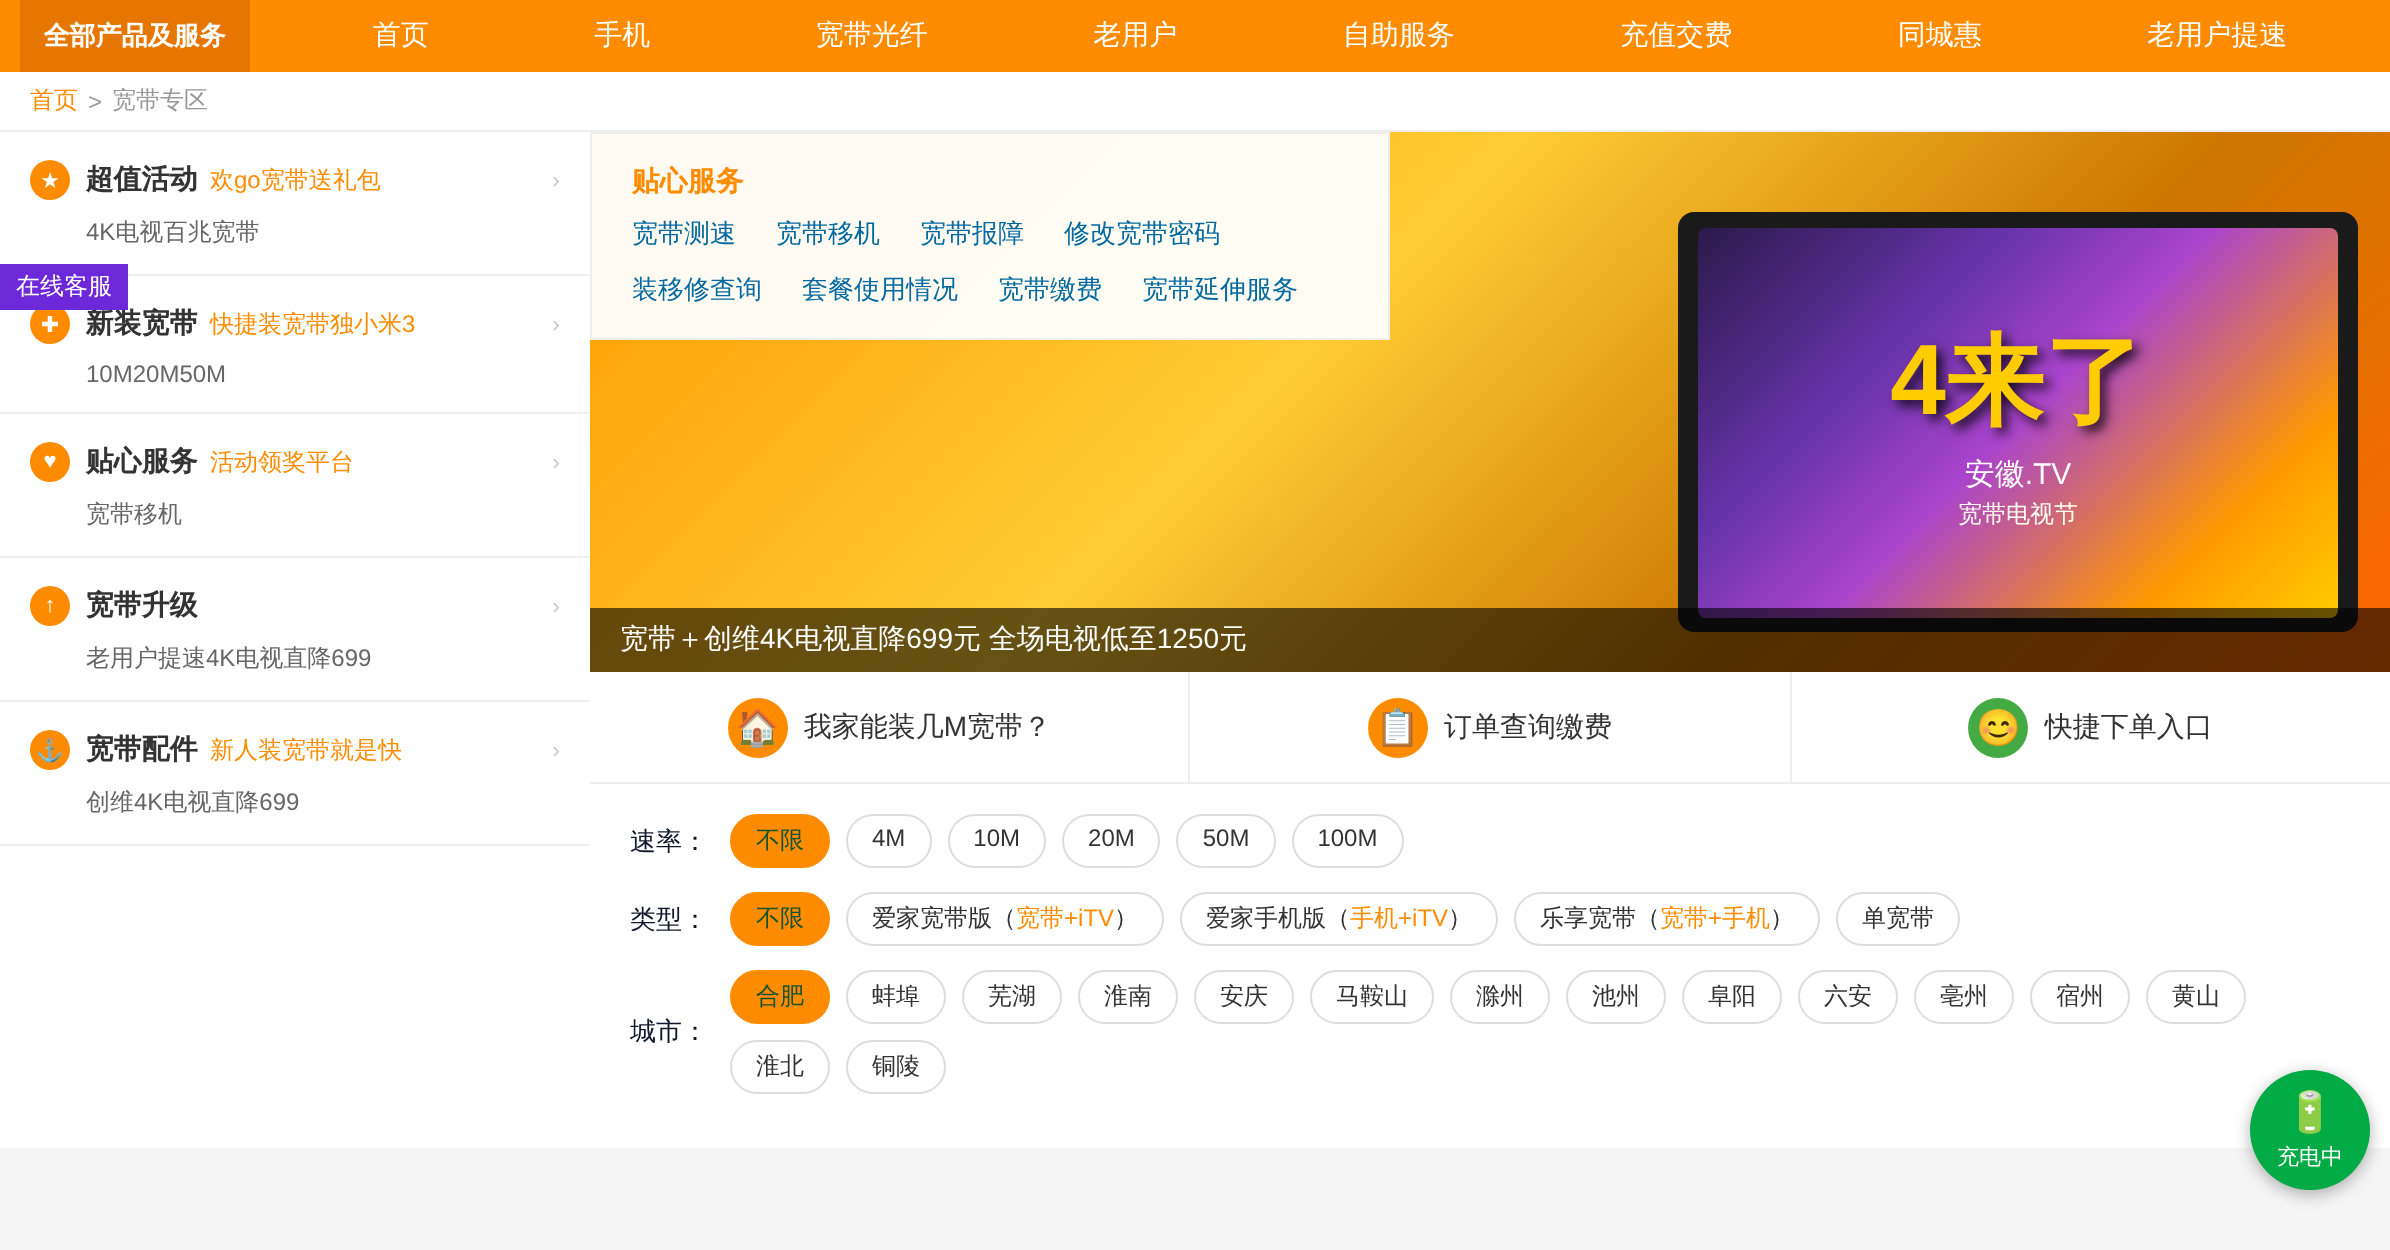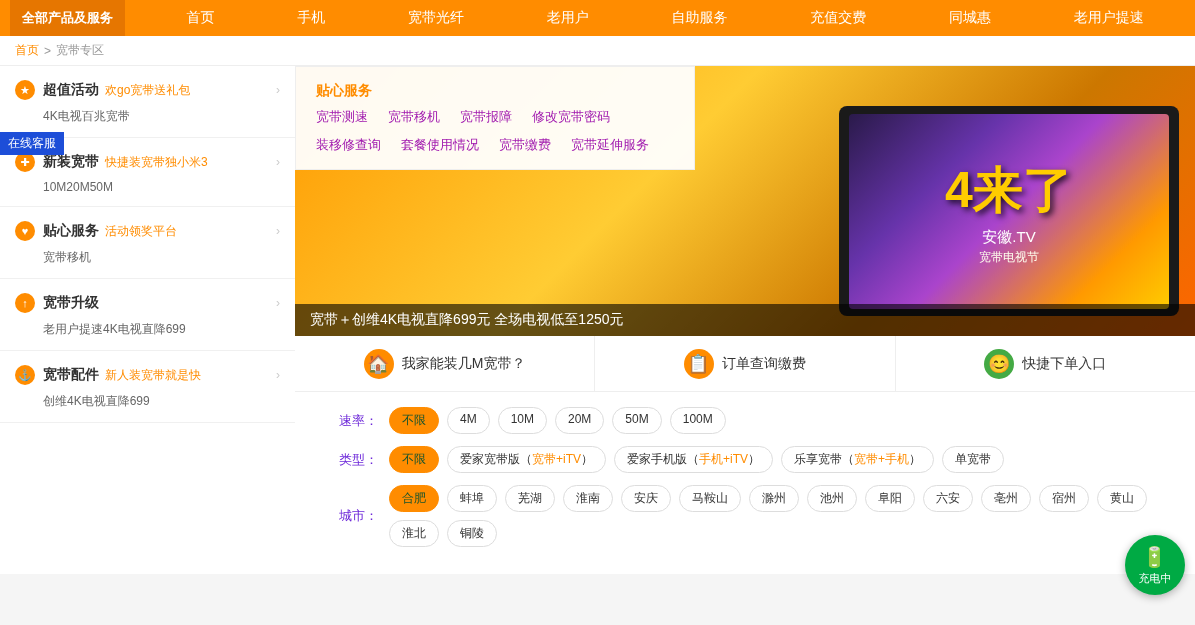--- a/index.html
+++ b/index.html
@@ -47,21 +47,21 @@
       border-bottom: 1px solid #eee;
       font-size: 12px;
       color: #666;
     }
     .second-bar .breadcrumb { display: flex; align-items: center; gap: 5px; }
     .second-bar .breadcrumb a { color: #ff8c00; cursor: pointer; }
     .second-bar .breadcrumb span { color: #999; }
 
     
     .online-customer {
-      background: #1d4ed8;
+      background: #6d28d9;
       color: #fff;
       font-size: 12px;
       padding: 3px 8px;
       cursor: pointer;
       position: absolute;
       left: 0;
       top: 66px;
       z-index: 100;
     }
 
@@ -191,21 +191,21 @@
       font-size: 14px;
       font-weight: bold;
       margin-bottom: 8px;
     }
     .dropdown-overlay .dropdown-items {
       display: flex;
       flex-wrap: wrap;
       gap: 10px 20px;
     }
     .dropdown-overlay .dropdown-item {
-      color: #a21caf;
+      color: #0369a1;
       font-size: 13px;
       cursor: pointer;
     }
 
     
     .banner-bottom {
       background: rgba(0,0,0,0.6);
       color: #fff;
       font-size: 14px;
       padding: 7px 15px;
@@ -263,24 +263,23 @@
       padding-left: 10px;
     }
 
     .filter-row {
       display: flex;
       align-items: center;
       margin-bottom: 12px;
     }
     .filter-label {
       font-size: 13px;
-      color: #6d28d9;
+      color: #0f172a;
       width: 50px;
       flex-shrink: 0;
-      margin-left: 24px;
     }
     .filter-tags {
       display: flex;
       flex-wrap: wrap;
       gap: 8px;
     }
     .filter-tag {
       padding: 4px 12px;
       border-radius: 20px;
       font-size: 12px;

